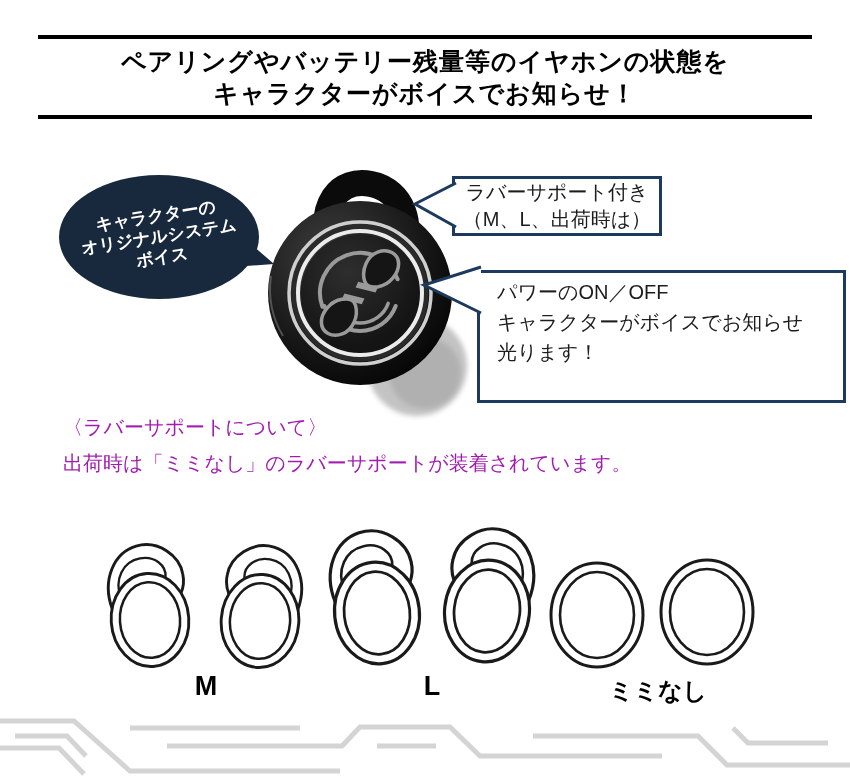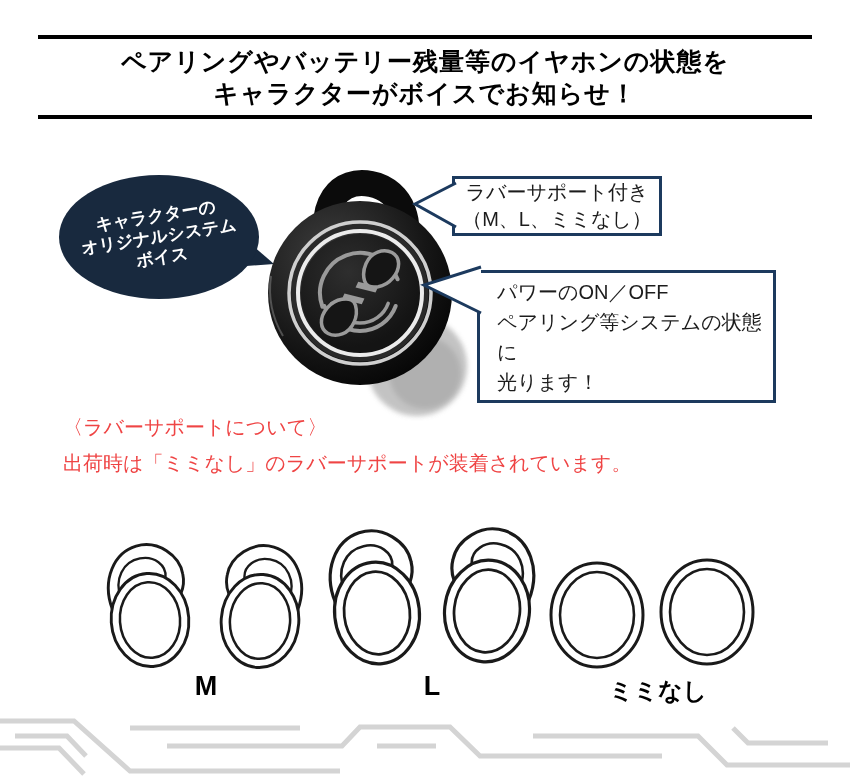--- a/index.html
+++ b/index.html
@@ -21,26 +21,26 @@
     transform:rotate(-9deg);text-align:center;
     color:#fff;font-size:17px;font-weight:bold;line-height:21px;
   }
   .earbud-svg{position:absolute;left:265px;top:128px;}
   .callout{
     position:absolute;background:#fff;border:3px solid #1c3a5e;box-sizing:border-box;
     font-size:20px;color:#1c1c1c;
   }
   .callout1{left:452px;top:153px;width:210px;height:60px;
     display:flex;flex-direction:column;justify-content:center;text-align:center;line-height:27px;}
-  .callout2{left:477px;top:247px;width:299px;height:133px;padding:4px 0 0 17px;line-height:30px;}
+  .callout2{left:477px;top:247px;width:369px;height:133px;padding:4px 0 0 17px;line-height:30px;}
   .tail-svg{position:absolute;}
   .tail1{left:411px;top:158px;}
   .tail2{left:420px;top:242px;}
   
-  .info{position:absolute;left:63px;top:386px;width:768px;font-size:20px;line-height:36px;color:#ef4444;}
+  .info{position:absolute;left:63px;top:386px;width:768px;font-size:20px;line-height:36px;color:#a21caf;}
   
   .supports-svg{position:absolute;left:0;top:495px;}
   .lineart{fill:#fff;stroke:#1a1a1a;stroke-width:3px;}
   .lineart-thin{fill:#fff;stroke:#1a1a1a;stroke-width:2.4px;}
   .lineart-nf{fill:none;stroke:#1a1a1a;stroke-width:2.6px;}
   .support-label{position:absolute;text-align:center;font-weight:bold;}
   .label-m{left:146px;top:648px;width:120px;font-size:27px;}
   .label-l{left:372px;top:648px;width:120px;font-size:27px;}
   .label-noear{left:568px;top:652px;width:180px;font-size:24px;}
   
@@ -106,30 +106,30 @@
         <path d="M -17,-9 L -7,9 L -1,7 L -11,-11 Z" fill="#9a9a9a" stroke="none"></path>
         <path d="M 17,9 L 7,-9 L 1,-7 L 11,11 Z" fill="#9a9a9a" stroke="none"></path>
         <path id="lobe" d="M 12,-5 C 18,-15 32,-20 42,-15 C 52,-10 55,1 48,8 C 41,15 26,16 17,9 C 11,4 9,0 12,-5 Z" fill="#151515" stroke="#9a9a9a" stroke-width="3.5" stroke-linejoin="round"></path>
         <use href="#lobe" transform="rotate(180)"></use>
       </g>
     </g>
   </svg>
 
   <div class="callout callout1">
     <div>ラバーサポート付き</div>
-    <div>（M、L、ミミなし）</div>
+    <div>（M、L、出荷時は）</div>
   </div>
   <svg class="tail-svg tail1" width="46" height="48" viewBox="0 0 46 48">
     <path d="M 45,2 L 4,23 L 45,46 Z" fill="#fff"></path>
     <path d="M 45,2 L 4,23 L 45,46" fill="none" stroke="#1c3a5e" stroke-width="3"></path>
   </svg>
 
   <div class="callout callout2">
     <div>パワーのON／OFF</div>
-    <div>ペアリング等システムの状態に</div>
+    <div>キャラクターがボイスでお知らせ</div>
     <div>光ります！</div>
   </div>
   <svg class="tail-svg tail2" width="62" height="50" viewBox="0 0 62 50">
     <path d="M 61,2 L 4,20 L 61,48 Z" fill="#fff"></path>
     <path d="M 61,2 L 4,20 L 61,48" fill="none" stroke="#1c3a5e" stroke-width="3"></path>
   </svg>
 
   <section class="info">
     <div>〈ラバーサポートについて〉</div>
     <div>出荷時は「ミミなし」のラバーサポートが装着されています。</div>

